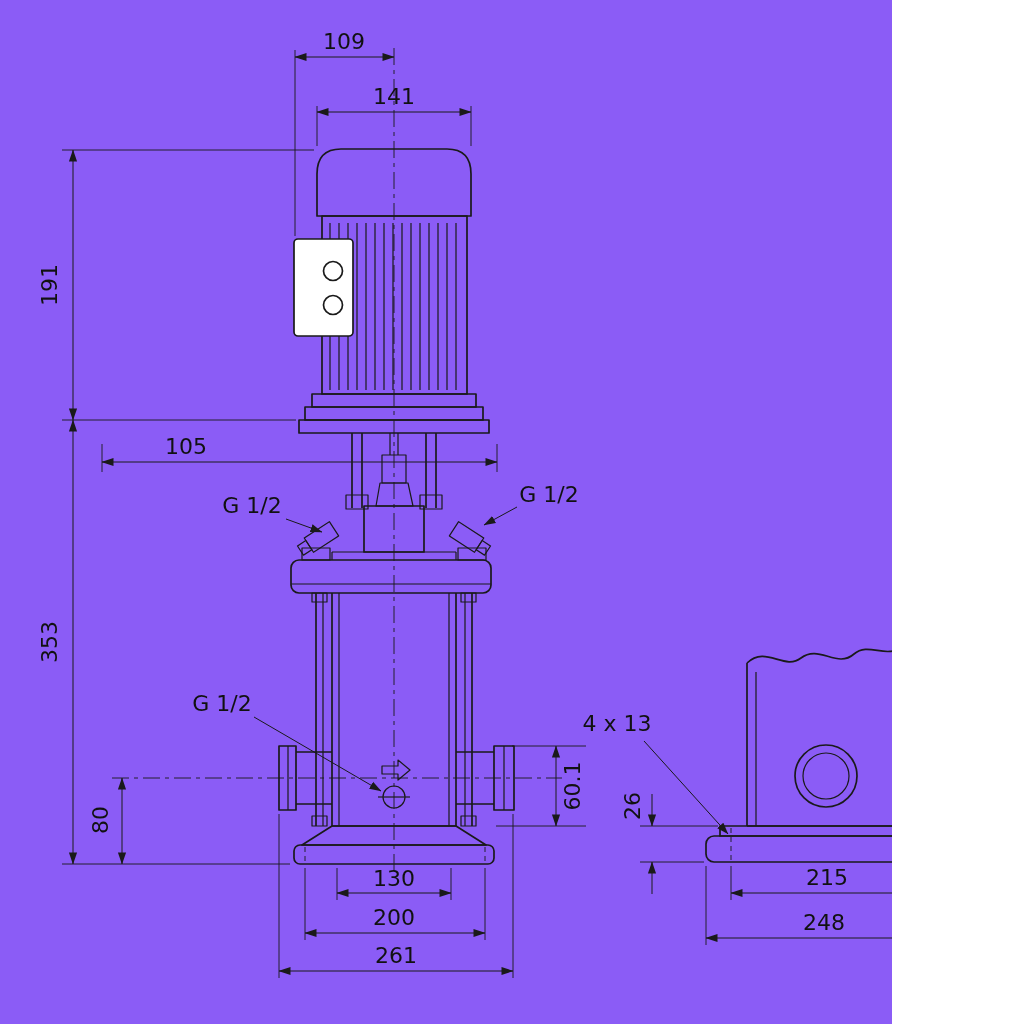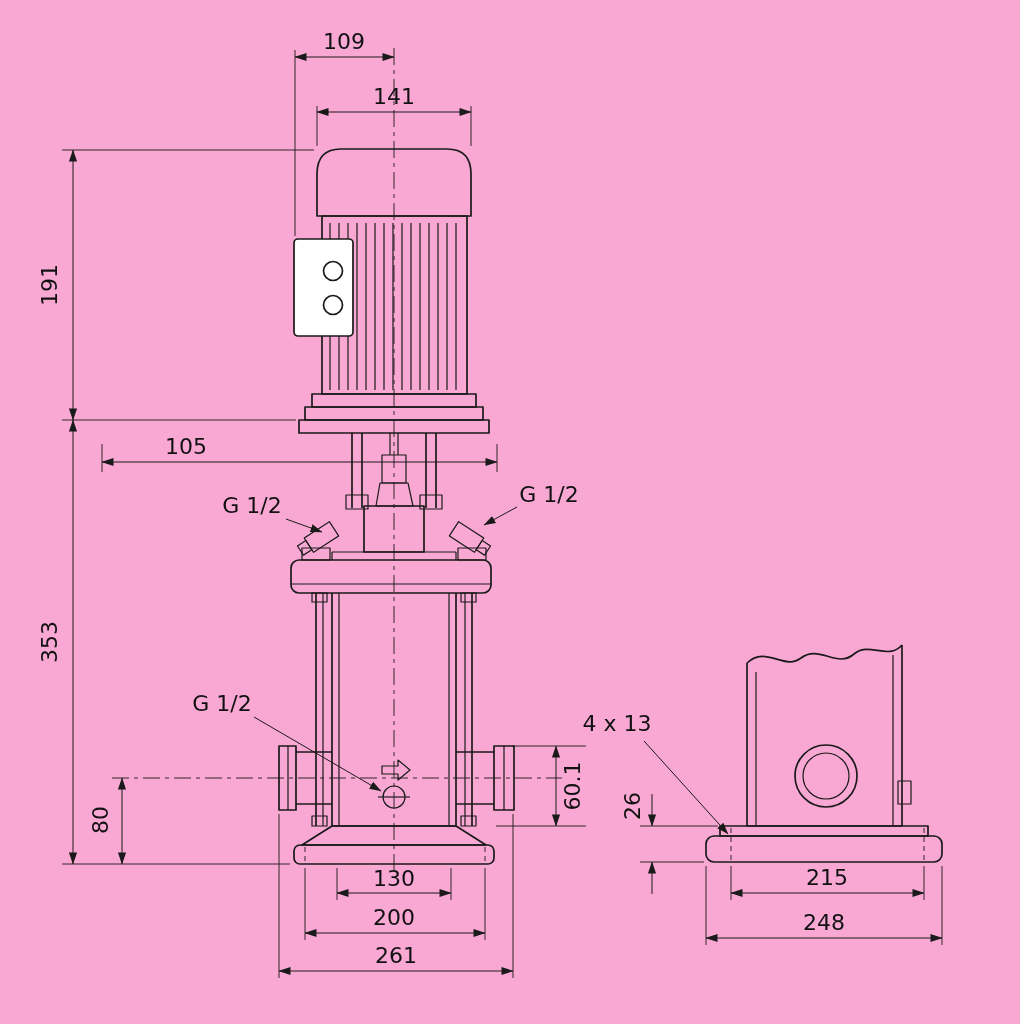--- a/index.html
+++ b/index.html
@@ -1,16 +1,16 @@
 <!DOCTYPE html>
 <html><head>
 <meta charset="utf-8">
 <style>
   html,body{margin:0;padding:0;background:#ffffff;}
-  .stage{width:1020px;height:1024px;background:#f9a8d4;position:relative;overflow:hidden;}
+  .stage{width:892px;height:1024px;background:#8b5cf6;position:relative;overflow:hidden;}
   svg{display:block;}
   .o  {fill:none;stroke:#1a1a1a;stroke-width:1.7;stroke-linejoin:round;}
   .o2 {fill:none;stroke:#1a1a1a;stroke-width:1.2;stroke-linejoin:round;}
   .fw {fill:#ffffff;stroke:#1a1a1a;stroke-width:1.7;stroke-linejoin:round;}
   .dl {fill:none;stroke:#1a1a1a;stroke-width:1;}
   .ext{fill:none;stroke:#1a1a1a;stroke-width:0.9;}
   .cl {fill:none;stroke:#1a1a1a;stroke-width:0.9;stroke-dasharray:17 5 4 5;}
   .bolt{fill:none;stroke:#1a1a1a;stroke-width:0.9;stroke-dasharray:5 4;}
   text{font-family:"DejaVu Sans","Liberation Sans",sans-serif;font-size:22px;fill:#111;}
 </style>

